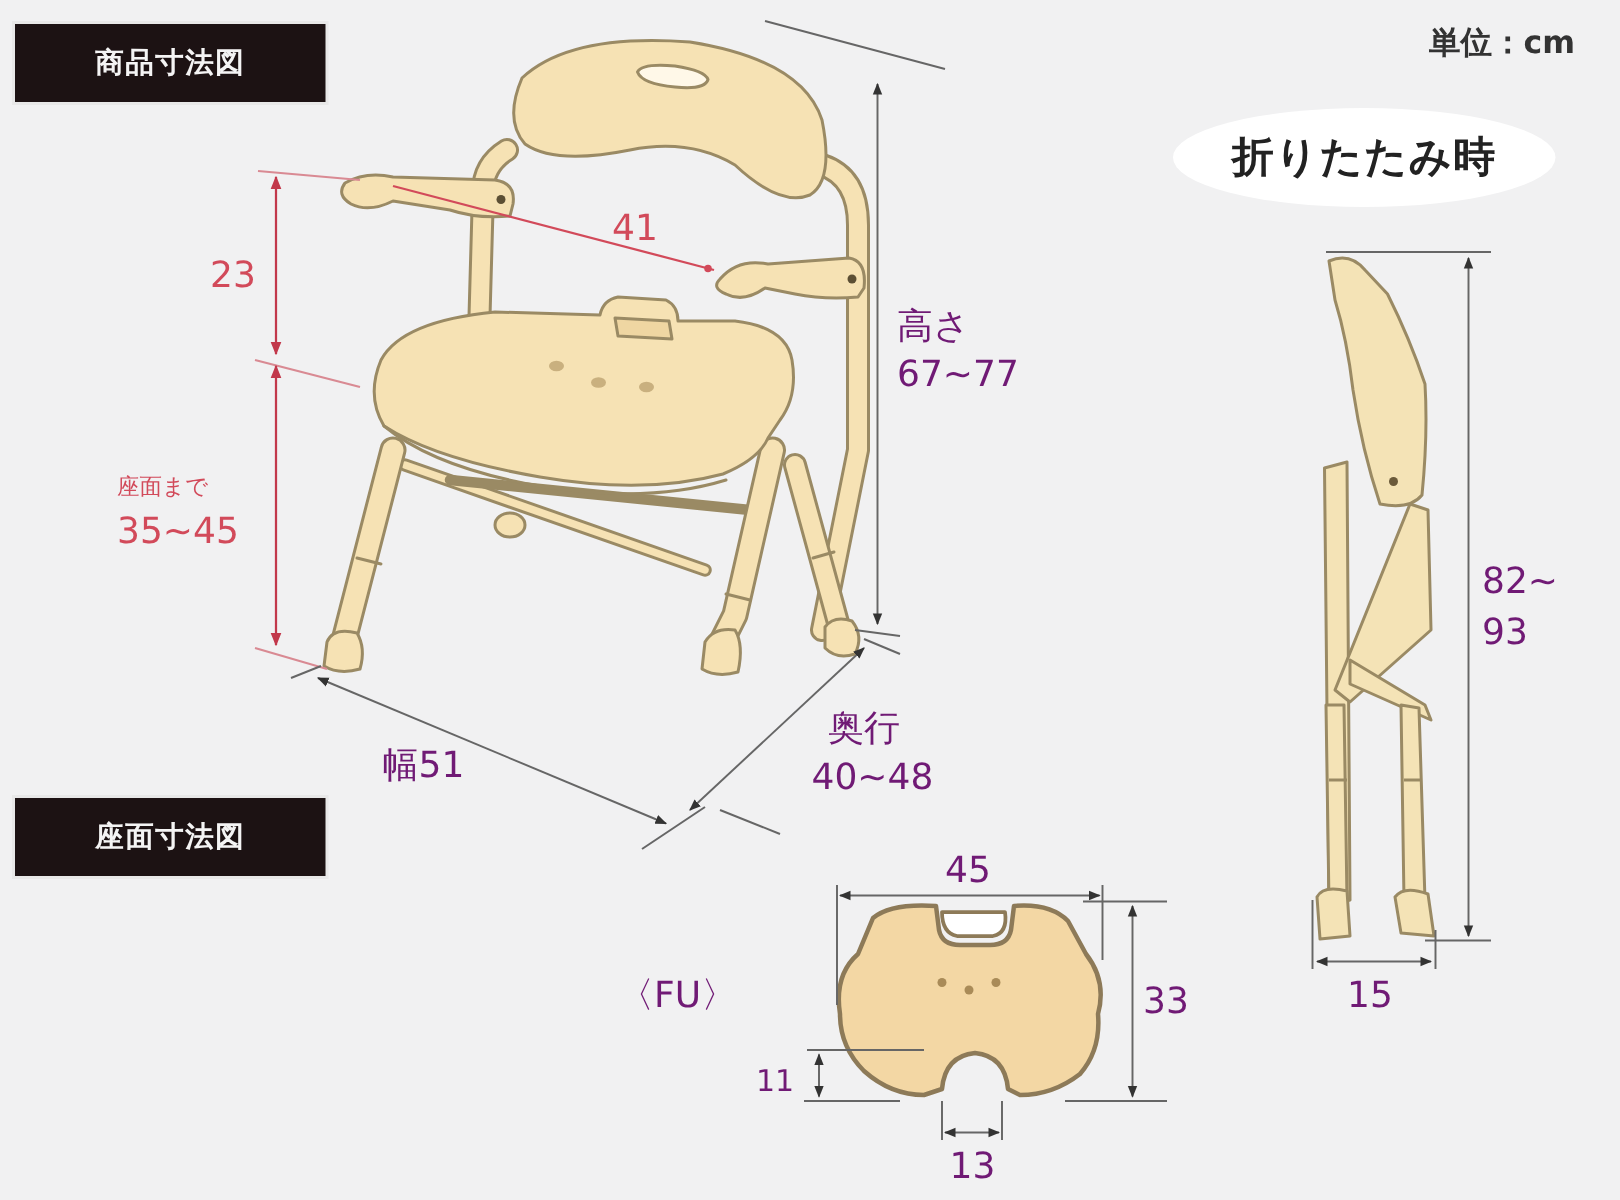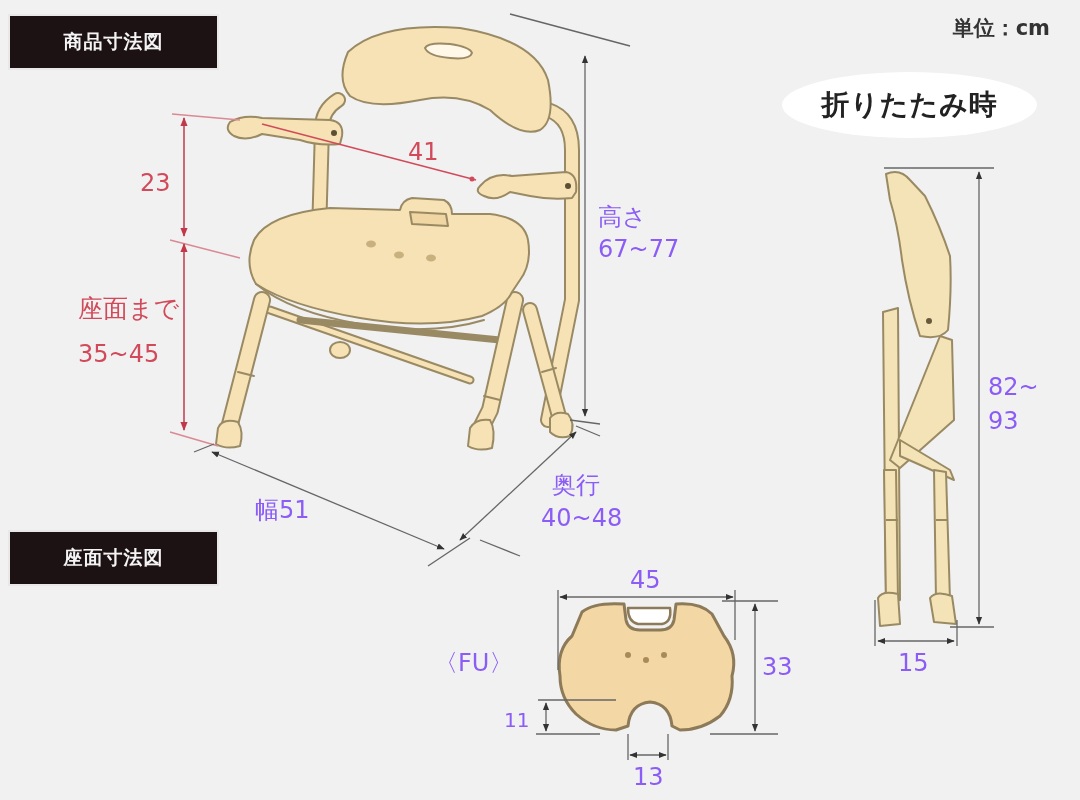--- a/index.html
+++ b/index.html
@@ -25,21 +25,21 @@
     position: absolute; right: 30px; top: 14px;
     font-size: 21px; color: #333; font-weight: bold;
   }
   #folded-pill {
     position: absolute; left: 782px; top: 72px; width: 255px; height: 66px;
     background: #ffffff; border-radius: 50%;
     display: flex; align-items: center; justify-content: center;
     font-size: 28px; font-weight: bold; color: #222; letter-spacing: 1px;
   }
   svg#drawing { position: absolute; left: 0; top: 0; }
-  .dim-text { position: absolute; font-size: 24px; line-height: 30px; color: #8b5cf6; white-space: nowrap; }
+  .dim-text { position: absolute; font-size: 24px; line-height: 30px; color: #701a75; white-space: nowrap; }
   .dim-red { color: #d24a5a; }
 </style>
 </head>
 <body>
 
 <div id="title-product" class="label-box">商品寸法図</div>
 <div id="title-seat" class="label-box">座面寸法図</div>
 <div id="unit">単位：cm</div>
 <div id="folded-pill">折りたたみ時</div>
 
@@ -161,29 +161,29 @@
     <line x1="536" y1="734" x2="600" y2="734"></line>
     <line x1="546" y1="703" x2="546" y2="731" marker-start="url(#arrK)" marker-end="url(#arrK)"></line>
     <line x1="628" y1="734" x2="628" y2="760"></line>
     <line x1="668" y1="734" x2="668" y2="760"></line>
     <line x1="630" y1="755" x2="666" y2="755" marker-start="url(#arrK)" marker-end="url(#arrK)"></line>
   </g>
 </svg>
 
 <div class="dim-text dim-red" style="left:140px;top:168px;text-align:right;">23</div>
 <div class="dim-text dim-red" style="left:408px;top:137px;">41</div>
-<div class="dim-text dim-red" style="left:78px;top:294px;font-size:25px;">座面まで</div>
+<div class="dim-text dim-red" style="left:78px;top:309px;font-size:15px;">座面まで</div>
 <div class="dim-text dim-red" style="left:78px;top:339px;">35~45</div>
 <div class="dim-text" style="left:598px;top:202px;">高さ</div>
 <div class="dim-text" style="left:598px;top:234px;">67~77</div>
 <div class="dim-text" style="left:255px;top:495px;">幅51</div>
 <div class="dim-text" style="left:552px;top:470px;">奥行</div>
 <div class="dim-text" style="left:530px;top:503px;margin-left:11px;">40~48</div>
 
 <div class="dim-text" style="left:988px;top:372px;">82~</div>
 <div class="dim-text" style="left:988px;top:406px;">93</div>
 <div class="dim-text" style="left:898px;top:648px;">15</div>
 
-<div class="dim-text" style="left:434px;top:648px;">〈FU〉</div>
+<div class="dim-text" style="left:412px;top:648px;">〈FU〉</div>
 <div class="dim-text" style="left:630px;top:565px;">45</div>
 <div class="dim-text" style="left:762px;top:652px;">33</div>
 <div class="dim-text" style="left:504px;top:705px;font-size:20px;">11</div>
 <div class="dim-text" style="left:633px;top:762px;">13</div>
 
 </body></html>

